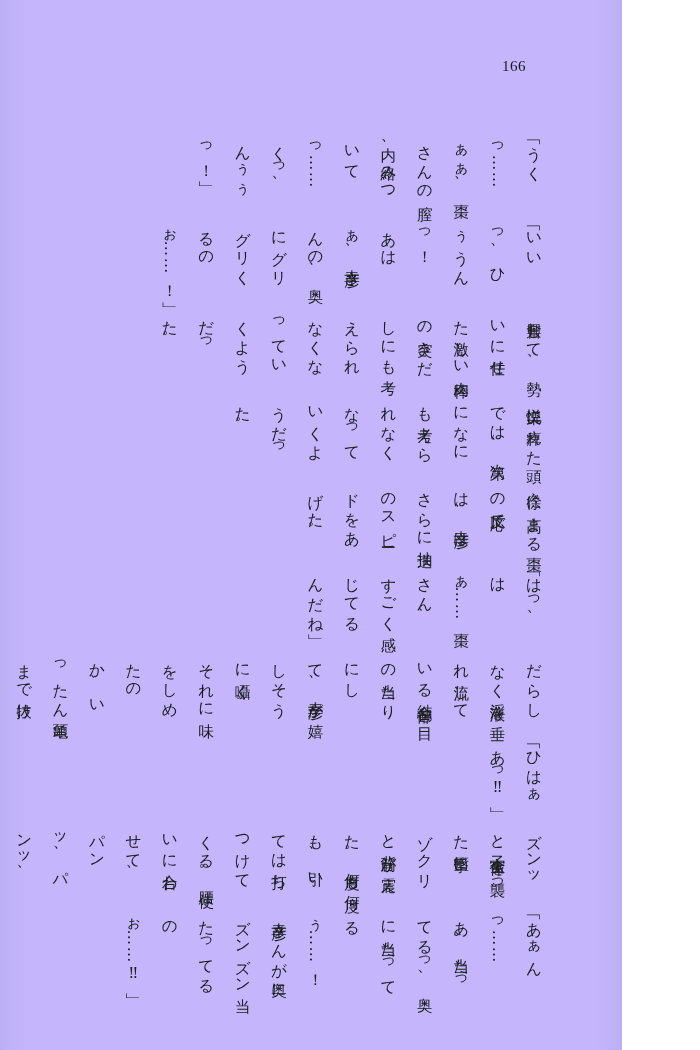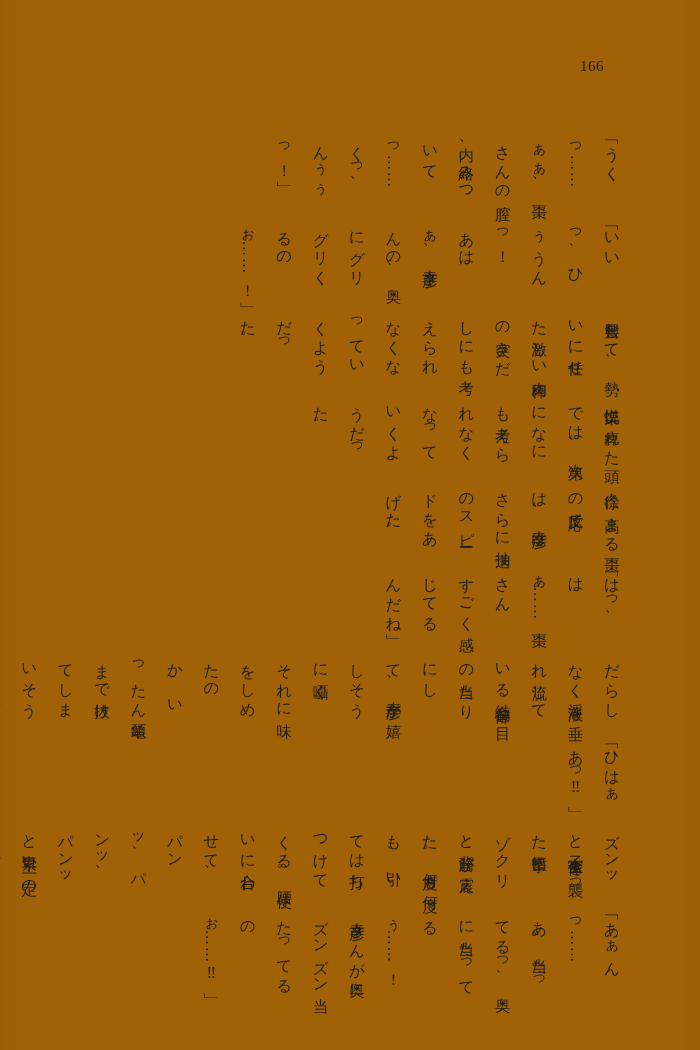--- a/index.html
+++ b/index.html
@@ -5,23 +5,23 @@
   html, body {
     margin: 0;
     padding: 0;
     background: #ffffff;
   }
   body {
     font-family: "Liberation Serif", "DejaVu Serif", serif;
   }
   .page {
     position: relative;
-    width: 700px;
+    width: 622px;
     height: 1050px;
-    background: #a16207;
+    background: #c4b5fd;
     overflow: hidden;
   }
   .page-number {
     position: absolute;
     top: 58px;
     right: 96px;
     font-size: 15px;
     color: #1a1a1a;
     letter-spacing: 0.5px;
     font-family: "Liberation Serif", "DejaVu Serif", serif;

